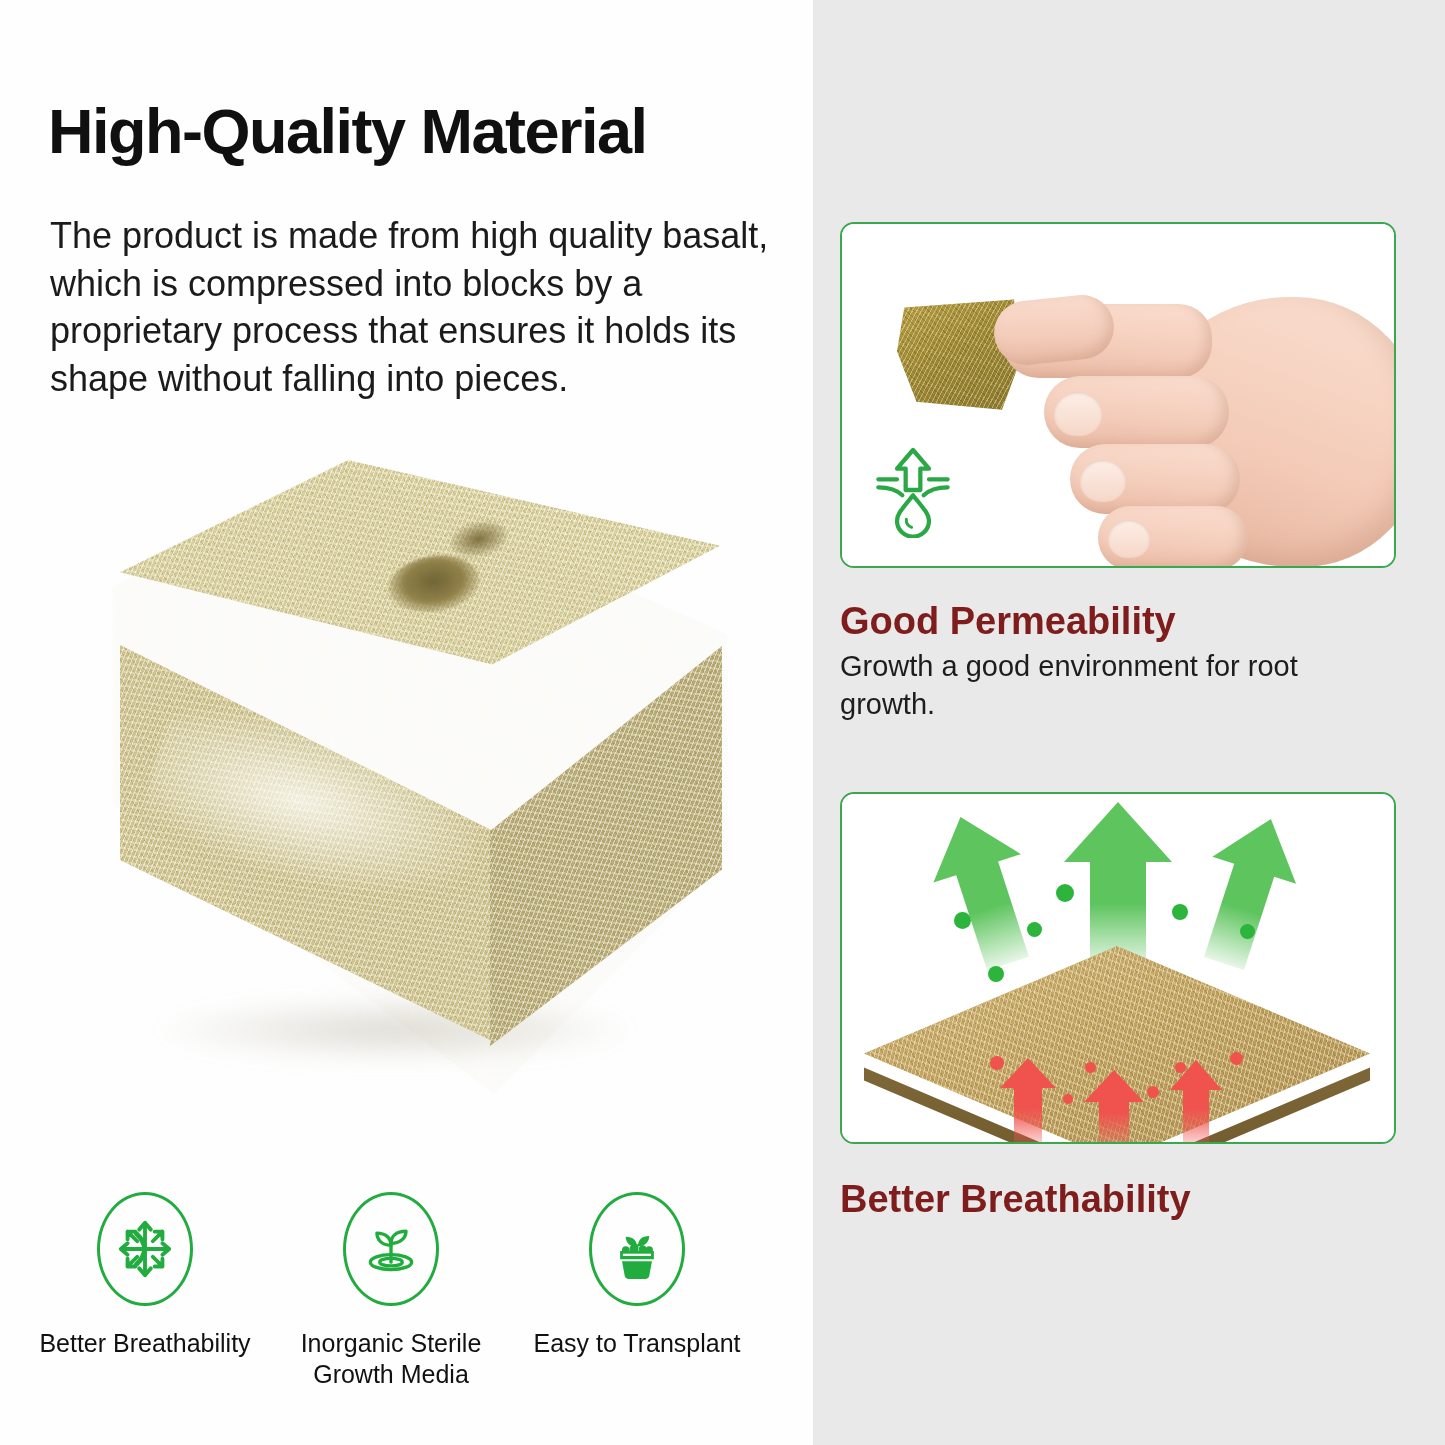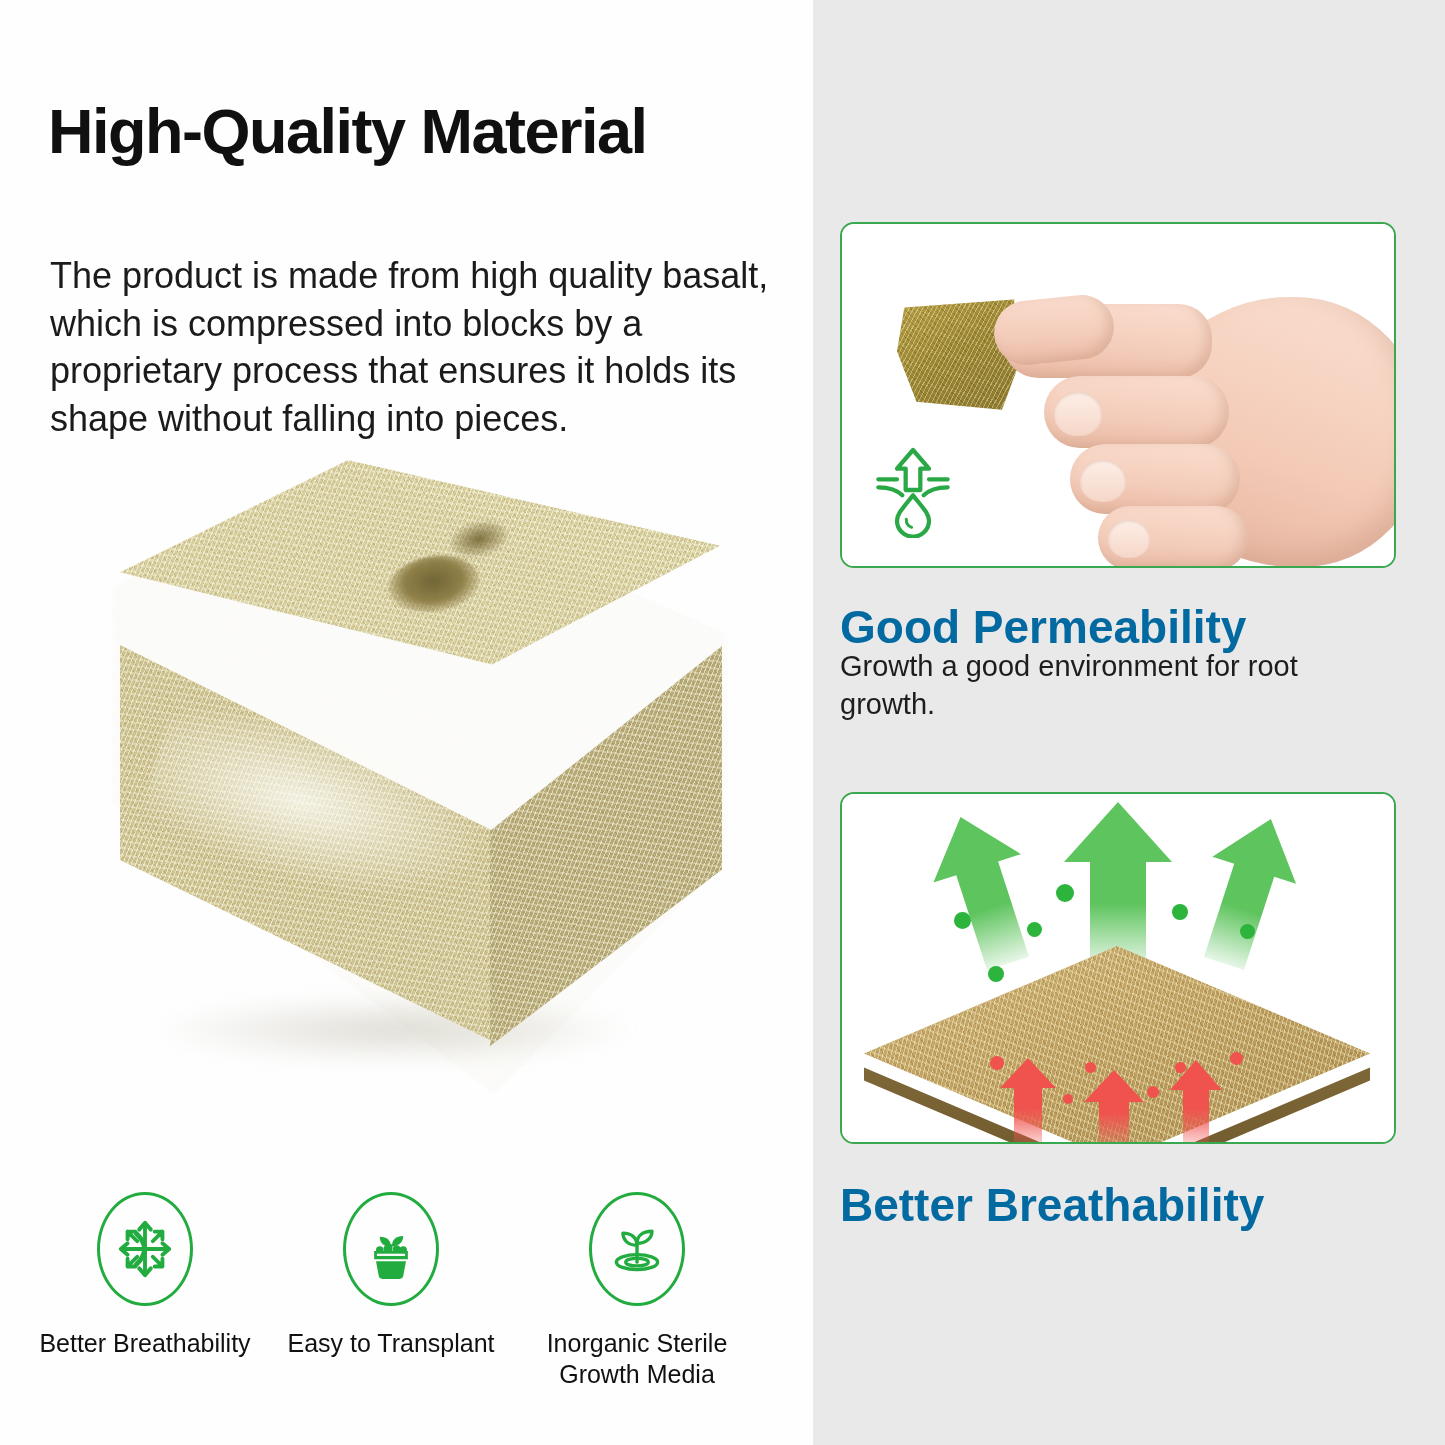--- a/index.html
+++ b/index.html
@@ -19,21 +19,21 @@
     position:relative;
     flex:0 0 813px;
   }
   .headline {
     position:absolute; left:48px; top:98px;
     font-size:63px; font-weight:bold; letter-spacing:-1.5px;
     color:#101010; line-height:1.05; white-space:nowrap;
   }
   .body-copy {
     position:absolute; left:50px; top:212px; width:740px;
-    font-size:36px; line-height:1.32; color:#1b1b1b; font-weight:400;margin-top:40px;
+    font-size:36px; line-height:1.32; color:#1b1b1b; font-weight:400;
   }
 
   
   .cube-stage {
     position:absolute; left:90px; top:435px;
     width:660px; height:710px;
   }
   .cube-wrap {
     position:absolute; left:30px; top:25px;
     width:600px; height:660px;
@@ -120,21 +120,21 @@
     position:absolute;
     background:#ffffff;
     border:2px solid #3aa84f;
     border-radius:14px;
     overflow:hidden;
   }
   .card-1 { left:27px; top:222px; width:556px; height:346px; }
   .card-2 { left:27px; top:792px; width:556px; height:352px; }
 
   .block-title {
-    position:absolute; font-size:46px; font-weight:bold; color:#0369a1;
+    position:absolute; font-size:38px; font-weight:bold; color:#7f1d1d;
   }
   .block-desc {
     position:absolute; font-size:29px; line-height:1.30; color:#1d1d1d;
   }
   .t1 { left:27px; top:600px; }
   .d1 { left:27px; top:648px; width:540px; }
   .t2 { left:27px; top:1178px; }
   .d2 { left:27px; top:1226px; width:540px; }
 
   
@@ -225,20 +225,34 @@
             <path d="M14 26 L7 32 L14 38"></path>
             <path d="M50 26 L57 32 L50 38"></path>
             <path d="M14 14 L24 24 M14 14 L14 22 M14 14 L22 14"></path>
             <path d="M50 14 L40 24 M50 14 L50 22 M50 14 L42 14"></path>
             <path d="M14 50 L24 40 M14 50 L14 42 M14 50 L22 50"></path>
             <path d="M50 50 L40 40 M50 50 L50 42 M50 50 L42 50"></path>
             <path d="M23 16 Q40 32 23 48" stroke-width="5"></path>
           </svg>
         </div>
         <div class="f-label">Better Breathability</div>
+      </div>
+
+      <div class="feature">
+        <div class="f-circle">
+          <svg width="60" height="60" viewBox="0 0 64 64" fill="none" stroke="#22ac3f" stroke-width="3.6" stroke-linecap="round" stroke-linejoin="round">
+            <ellipse cx="32" cy="46" rx="22" ry="8"></ellipse>
+            <ellipse cx="32" cy="46" rx="12" ry="4"></ellipse>
+            <path d="M32 46 L32 24"></path>
+            <path d="M32 28 C 22 28 17 22 17 15 C 26 15 32 20 32 28 Z"></path>
+            <path d="M32 26 C 42 26 48 20 48 13 C 38 13 32 18 32 26 Z"></path>
+          </svg>
+        </div>
+        <div class="f-label" style="white-space:pre-line">Inorganic Sterile
+Growth Media</div>
       </div>
 
       <div class="feature">
         <div class="f-circle">
           <svg width="60" height="60" viewBox="0 0 64 64">
             <g fill="#22ac3f">
               <path d="M32 30 C 24 30 20 25 20 19 C 28 19 32 23 32 30 Z"></path>
               <path d="M33 29 C 41 29 45 24 45 18 C 37 18 33 22 33 29 Z"></path>
               <rect x="31" y="27" width="2.6" height="9"></rect>
               <path d="M14 34 h36 v9 H14 z"></path>
@@ -247,34 +261,20 @@
                 <circle cx="28" cy="32" r="4"></circle>
               <circle cx="38" cy="32" r="4"></circle>
                 <circle cx="45" cy="33" r="4"></circle>
             </g>
             <rect x="17" y="37" width="30" height="2.4" fill="#ffffff"></rect>
           </svg>
         </div>
         <div class="f-label">Easy to Transplant</div>
       </div>
 
-      <div class="feature">
-        <div class="f-circle">
-          <svg width="60" height="60" viewBox="0 0 64 64" fill="none" stroke="#22ac3f" stroke-width="3.6" stroke-linecap="round" stroke-linejoin="round">
-            <ellipse cx="32" cy="46" rx="22" ry="8"></ellipse>
-            <ellipse cx="32" cy="46" rx="12" ry="4"></ellipse>
-            <path d="M32 46 L32 24"></path>
-            <path d="M32 28 C 22 28 17 22 17 15 C 26 15 32 20 32 28 Z"></path>
-            <path d="M32 26 C 42 26 48 20 48 13 C 38 13 32 18 32 26 Z"></path>
-          </svg>
-        </div>
-        <div class="f-label" style="white-space:pre-line">Inorganic Sterile
-Growth Media</div>
-      </div>
-
     </div>
   </div>
 
   <div class="right-col">
 
     <div class="card card-1">
       <div class="hand-scene">
 
         <div class="wool-chip"></div>
 

